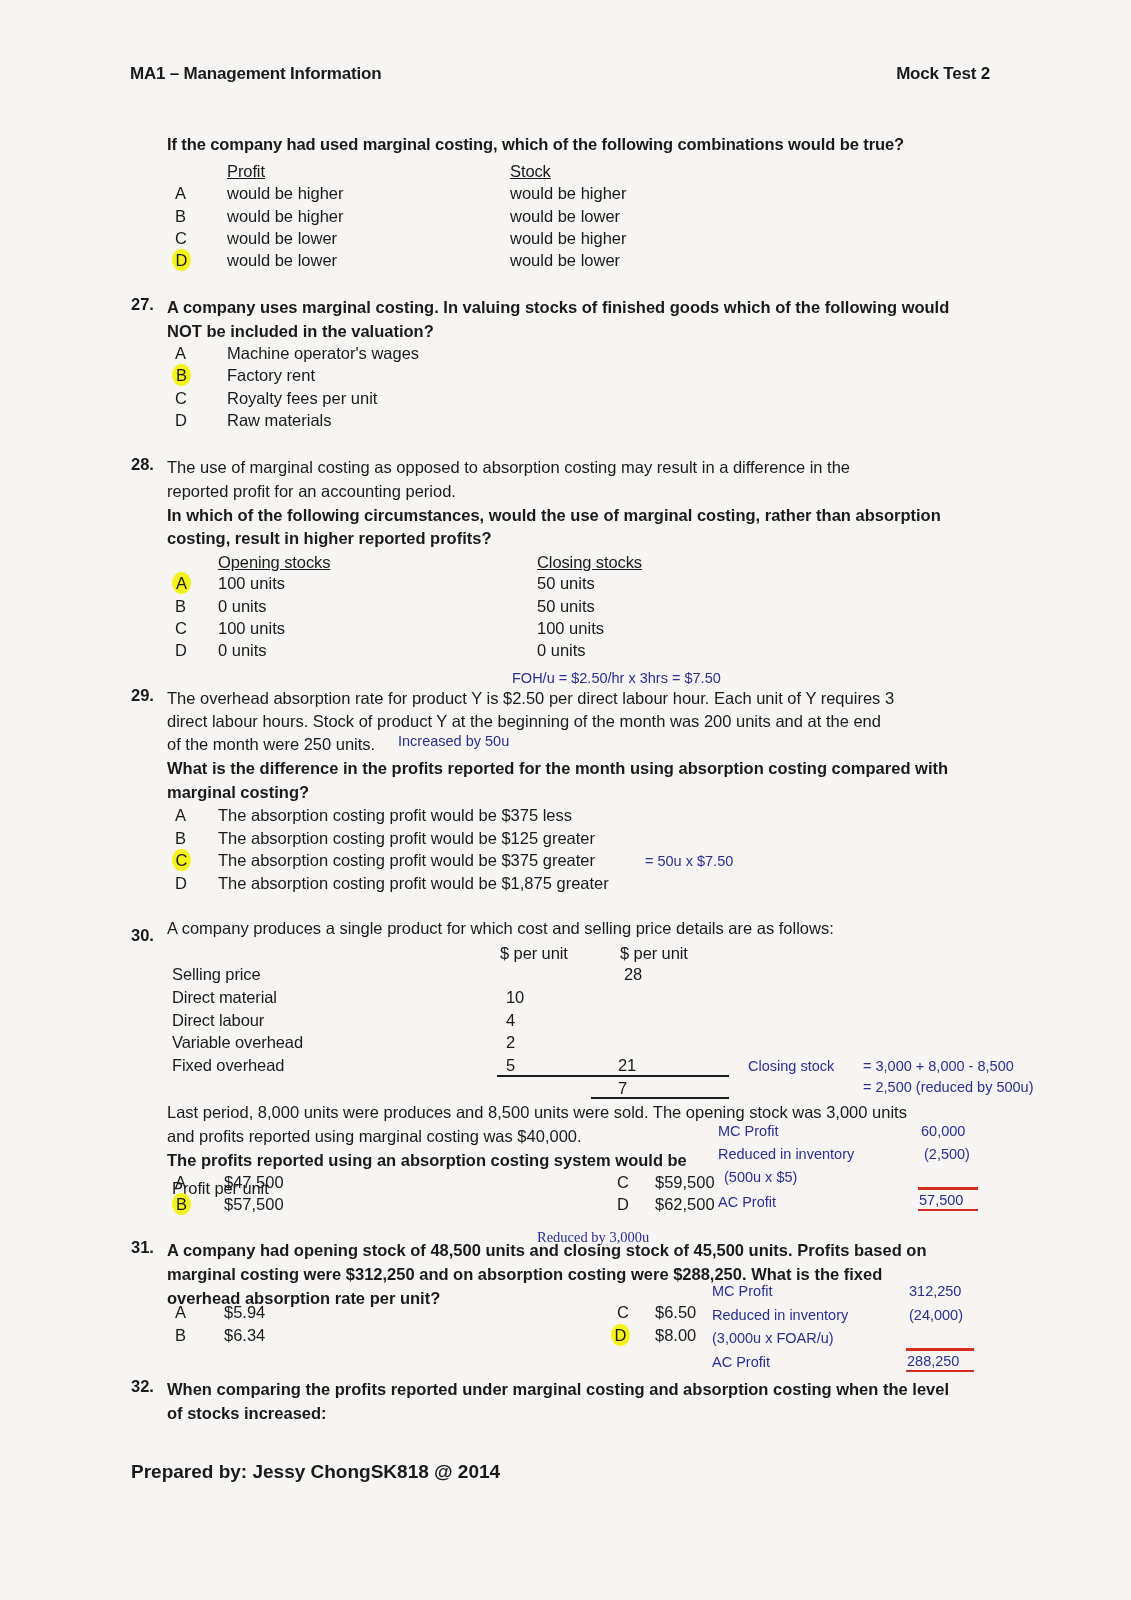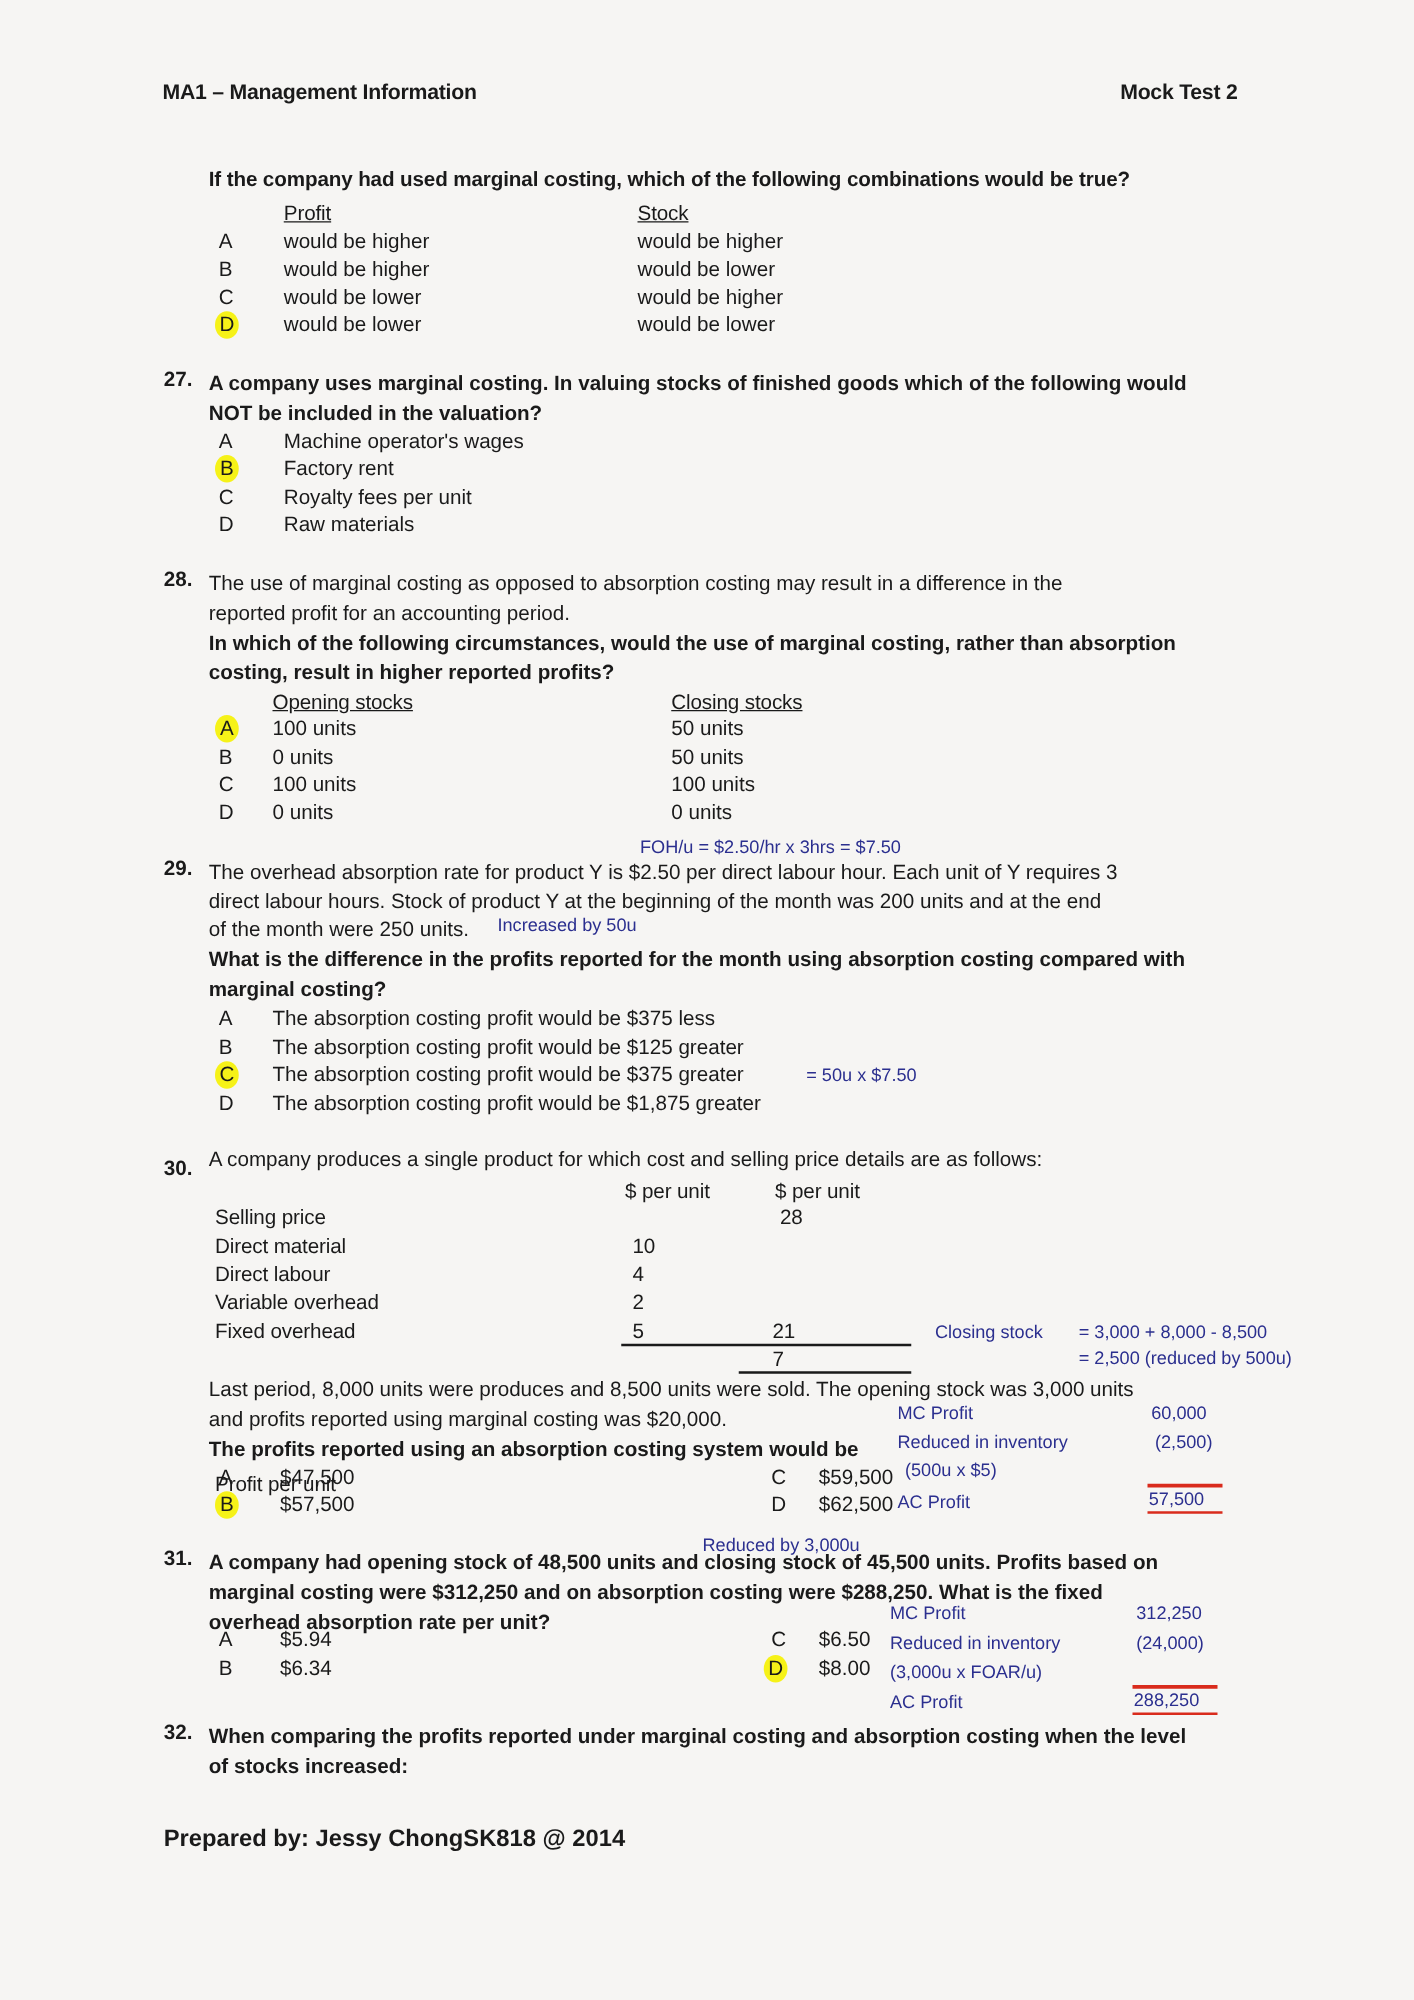--- a/index.html
+++ b/index.html
@@ -182,21 +182,21 @@
   <div class="blk" style="left:172px; top:1054px;">Fixed overhead</div>
   <div class="blk" style="left:506px; top:1054px;">5</div>
   <div class="blk" style="left:618px; top:1054px;">21</div>
   <div class="ruleblk" style="left:497px; top:1075px; width:232px;"></div>
 
   <div class="blk" style="left:172px; top:1137px;margin-top:40px;">Profit per unit</div>
   <div class="blk" style="left:618px; top:1077px;">7</div>
   <div class="ruleblk" style="left:591px; top:1097px; width:138px;"></div>
 
   <div class="qbody" style="left:167px; top:1100px; width:812px;">Last period, 8,000 units were produces and 8,500 units were sold. The opening stock was 3,000 units</div>
-  <div class="qbody" style="left:167px; top:1124px;">and profits reported using marginal costing was $20,000.</div>
+  <div class="qbody" style="left:167px; top:1124px;">and profits reported using marginal costing was $40,000.</div>
   <div class="qbody bold" style="left:167px; top:1148px;">The profits reported using an absorption costing system would be</div>
 
   <div class="opt" style="left:175px; top:1171px;">A</div>
   <div class="opt" style="left:224px; top:1171px;">$47,500</div>
   <div class="opt" style="left:172px; top:1193px;"><span class="hlbox">B</span></div>
   <div class="opt" style="left:224px; top:1193px;">$57,500</div>
   <div class="opt" style="left:617px; top:1171px;">C</div>
   <div class="opt" style="left:655px; top:1171px;">$59,500</div>
   <div class="opt" style="left:617px; top:1193px;">D</div>
   <div class="opt" style="left:655px; top:1193px;">$62,500</div>
@@ -208,21 +208,21 @@
   <div class="ann" style="left:718px; top:1121px;">MC Profit</div>
   <div class="ann" style="left:921px; top:1121px;">60,000</div>
   <div class="ann" style="left:718px; top:1144px;">Reduced in inventory</div>
   <div class="ann" style="left:924px; top:1144px;">(2,500)</div>
   <div class="ann" style="left:724px; top:1167px;">(500u x $5)</div>
   <div class="ann" style="left:718px; top:1192px;">AC Profit</div>
   <div class="redline" style="left:918px; top:1187px; width:60px;"></div>
   <div class="ann" style="left:919px; top:1190px;">57,500</div>
   <div class="redline" style="left:918px; top:1209px; width:60px; height:2px;"></div>
 
-  <div class="ann" style="left:562px; top:1227px;">Reduced by 3,000u</div>
+  <div class="ann" style="left:537px; top:1227px;font-family:Liberation Serif, serif;">Reduced by 3,000u</div>
 
   <div class="qnum" style="left:131px; top:1238px;">31.</div>
   <div class="qbody bold" style="left:167px; top:1238px; width:810px;">A company had opening stock of 48,500 units and closing stock of 45,500 units. Profits based on</div>
   <div class="qbody bold" style="left:167px; top:1262px; width:810px;">marginal costing were $312,250 and on absorption costing were $288,250. What is the fixed</div>
   <div class="qbody bold" style="left:167px; top:1286px;">overhead absorption rate per unit?</div>
 
   <div class="opt" style="left:175px; top:1301px;">A</div>
   <div class="opt" style="left:224px; top:1301px;">$5.94</div>
   <div class="opt" style="left:175px; top:1324px;">B</div>
   <div class="opt" style="left:224px; top:1324px;">$6.34</div>

